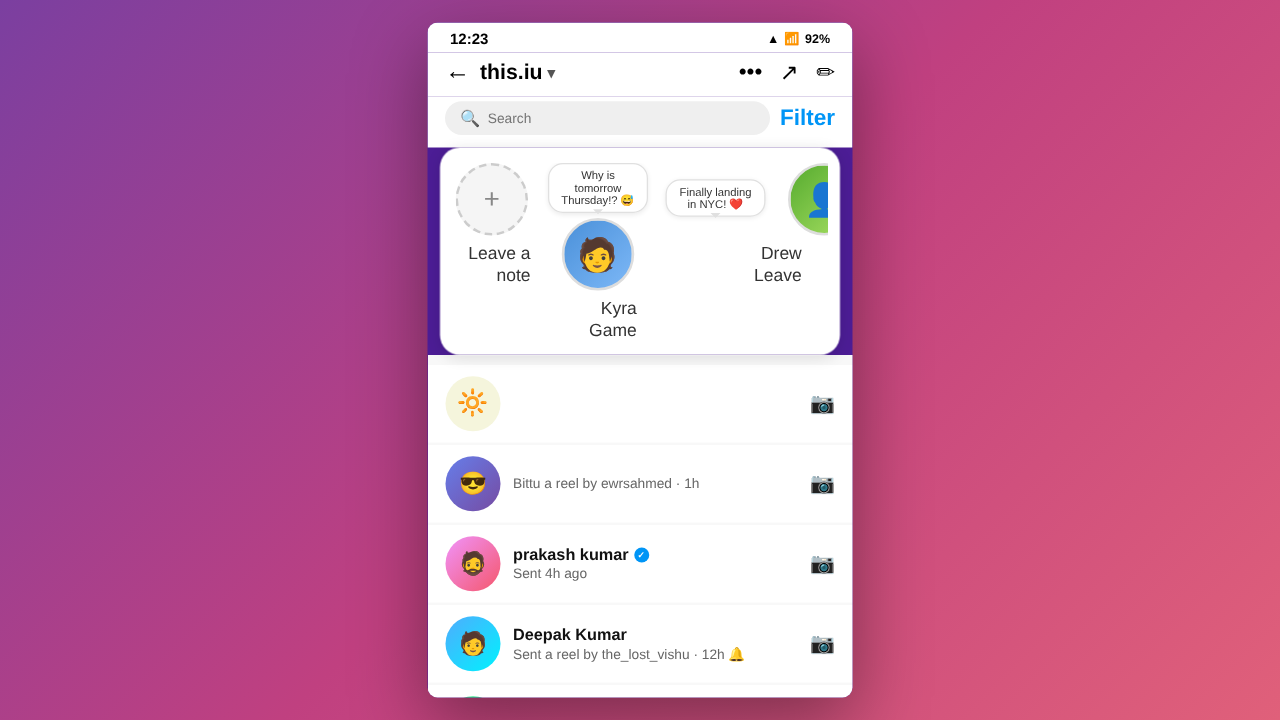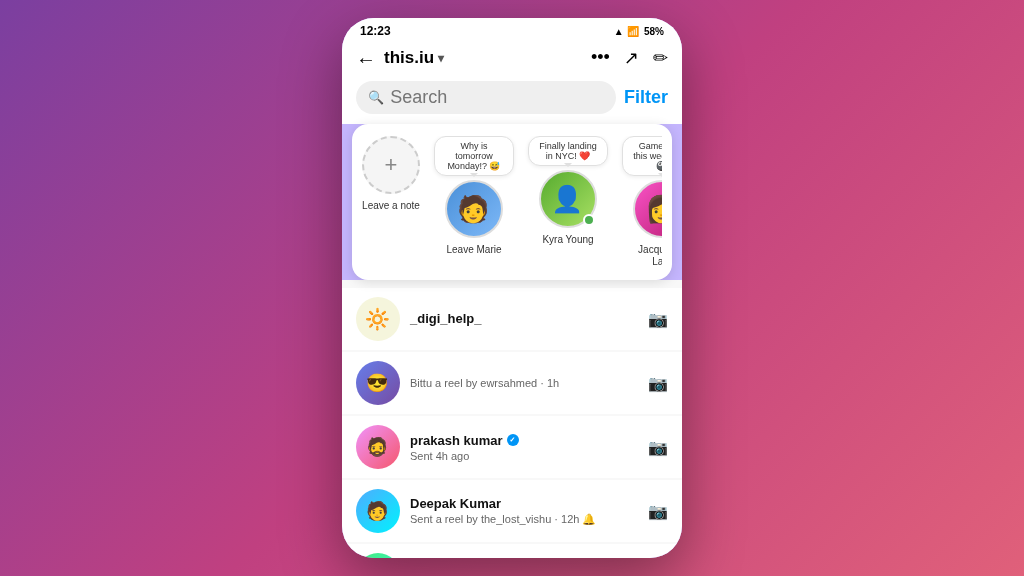--- a/index.html
+++ b/index.html
@@ -9,22 +9,22 @@
       overflow: hidden;
       font-family: -apple-system, BlinkMacSystemFont, 'Segoe UI', sans-serif;
       background: linear-gradient(135deg, #7b3fa0 0%, #c04080 50%, #e0607a 100%);
       display: flex;
       align-items: center;
       justify-content: center;
     }
     .phone-container {
       width: 340px;
       height: 540px;
-      background: #c4b5fd;
-      border-radius: 32px;
+      background: #4c1d95;
+      border-radius: 8px;
       overflow: hidden;
       box-shadow: 0 20px 60px rgba(0,0,0,0.4);
       display: flex;
       flex-direction: column;
       position: relative;
     }
     
     .status-bar {
       background: white;
       display: flex;
@@ -70,21 +70,21 @@
       border-radius: 20px;
       display: flex;
       align-items: center;
       padding: 6px 12px;
       gap: 6px;
     }
     .search-icon { color: #888; font-size: 13px; }
     .search-input {
       border: none;
       background: transparent;
-      font-size: 18px;
+      font-size: 11px;
       color: #555;
       outline: none;
       width: 100%;
     }
     .filter-btn {
       color: #0095f6;
       font-size: 18px;
       font-weight: 600;
       cursor: pointer;
     }
@@ -137,23 +137,23 @@
       width: 12px;
       height: 12px;
       background: #4caf50;
       border-radius: 50%;
       border: 2px solid white;
       position: absolute;
       bottom: 2px;
       right: 2px;
     }
     .story-name {
-      font-size: 10px;
+      font-size: 14px;
       color: #333;
-      text-align: center;
+      text-align: right;
       max-width: 62px;
       line-height: 1.2;
     }
     .story-note {
       background: white;
       border: 1px solid #e0e0e0;
       border-radius: 12px;
       padding: 4px 8px;
       font-size: 9px;
       color: #333;
@@ -258,21 +258,21 @@
 </head>
 <body>
 
 <div class="phone-container">
 
   <div class="status-bar">
     <span class="status-time">12:23</span>
     <div class="status-icons">
       <span>▲</span>
       <span>📶</span>
-      <span>58%</span>
+      <span>92%</span>
     </div>
   </div>
 
   <div class="header">
     <span class="header-back">←</span>
     <div class="header-title">
       <span>this.iu</span>
       <span class="header-chevron">▾</span>
     </div>
     <div class="header-actions">
@@ -295,41 +295,41 @@
 
       <div class="story-item">
         <div class="story-avatar-add">
           <span>+</span>
         </div>
         <span class="story-name">Leave a note</span>
       </div>
 
       <div class="story-item">
         <div style="display:flex;flex-direction:column;align-items:center;gap:2px;">
-          <div class="story-note">Why is tomorrow Monday!? 😅</div>
+          <div class="story-note">Why is tomorrow Thursday!? 😅</div>
           <div class="story-avatar-wrap">
             <div class="story-avatar av-blue">
               <div class="face-container">🧑</div>
             </div>
           </div>
         </div>
-        <span class="story-name">Leave Marie</span>
+        <span class="story-name">Kyra Game</span>
       </div>
 
       <div class="story-item">
-        <div style="display:flex;flex-direction:column;align-items:center;gap:2px;">
+        <div style="display:flex;flex-direction:row;align-items:center;gap:18px;">
           <div class="story-note">Finally landing in NYC! ❤️</div>
           <div class="story-avatar-wrap">
             <div class="story-avatar av-green">
               <div class="face-container">👤</div>
             </div>
             <div class="online-dot"></div>
           </div>
         </div>
-        <span class="story-name">Kyra Young</span>
+        <span class="story-name">Drew Leave</span>
       </div>
 
       <div class="story-item">
         <div style="display:flex;flex-direction:column;align-items:center;gap:2px;">
           <div class="story-note">Game night this weekend? 🎱</div>
           <div class="story-avatar-wrap">
             <div class="story-avatar av-pink">
               <div class="face-container">👩</div>
             </div>
 
@@ -341,21 +341,20 @@
     </div>
   </div>
 
   <div class="message-list">
 
     <div class="msg-item">
       <div class="msg-avatar av-digi">
         <span>🔆</span>
       </div>
       <div class="msg-content">
-        <div class="msg-name">_digi_help_</div>
       </div>
       <span class="msg-camera">📷</span>
     </div>
 
     <div class="msg-item">
       <div class="msg-avatar av-bittu">
         <span>😎</span>
       </div>
       <div class="msg-content">
         <div class="msg-preview">Bittu a reel by ewrsahmed · 1h</div>

